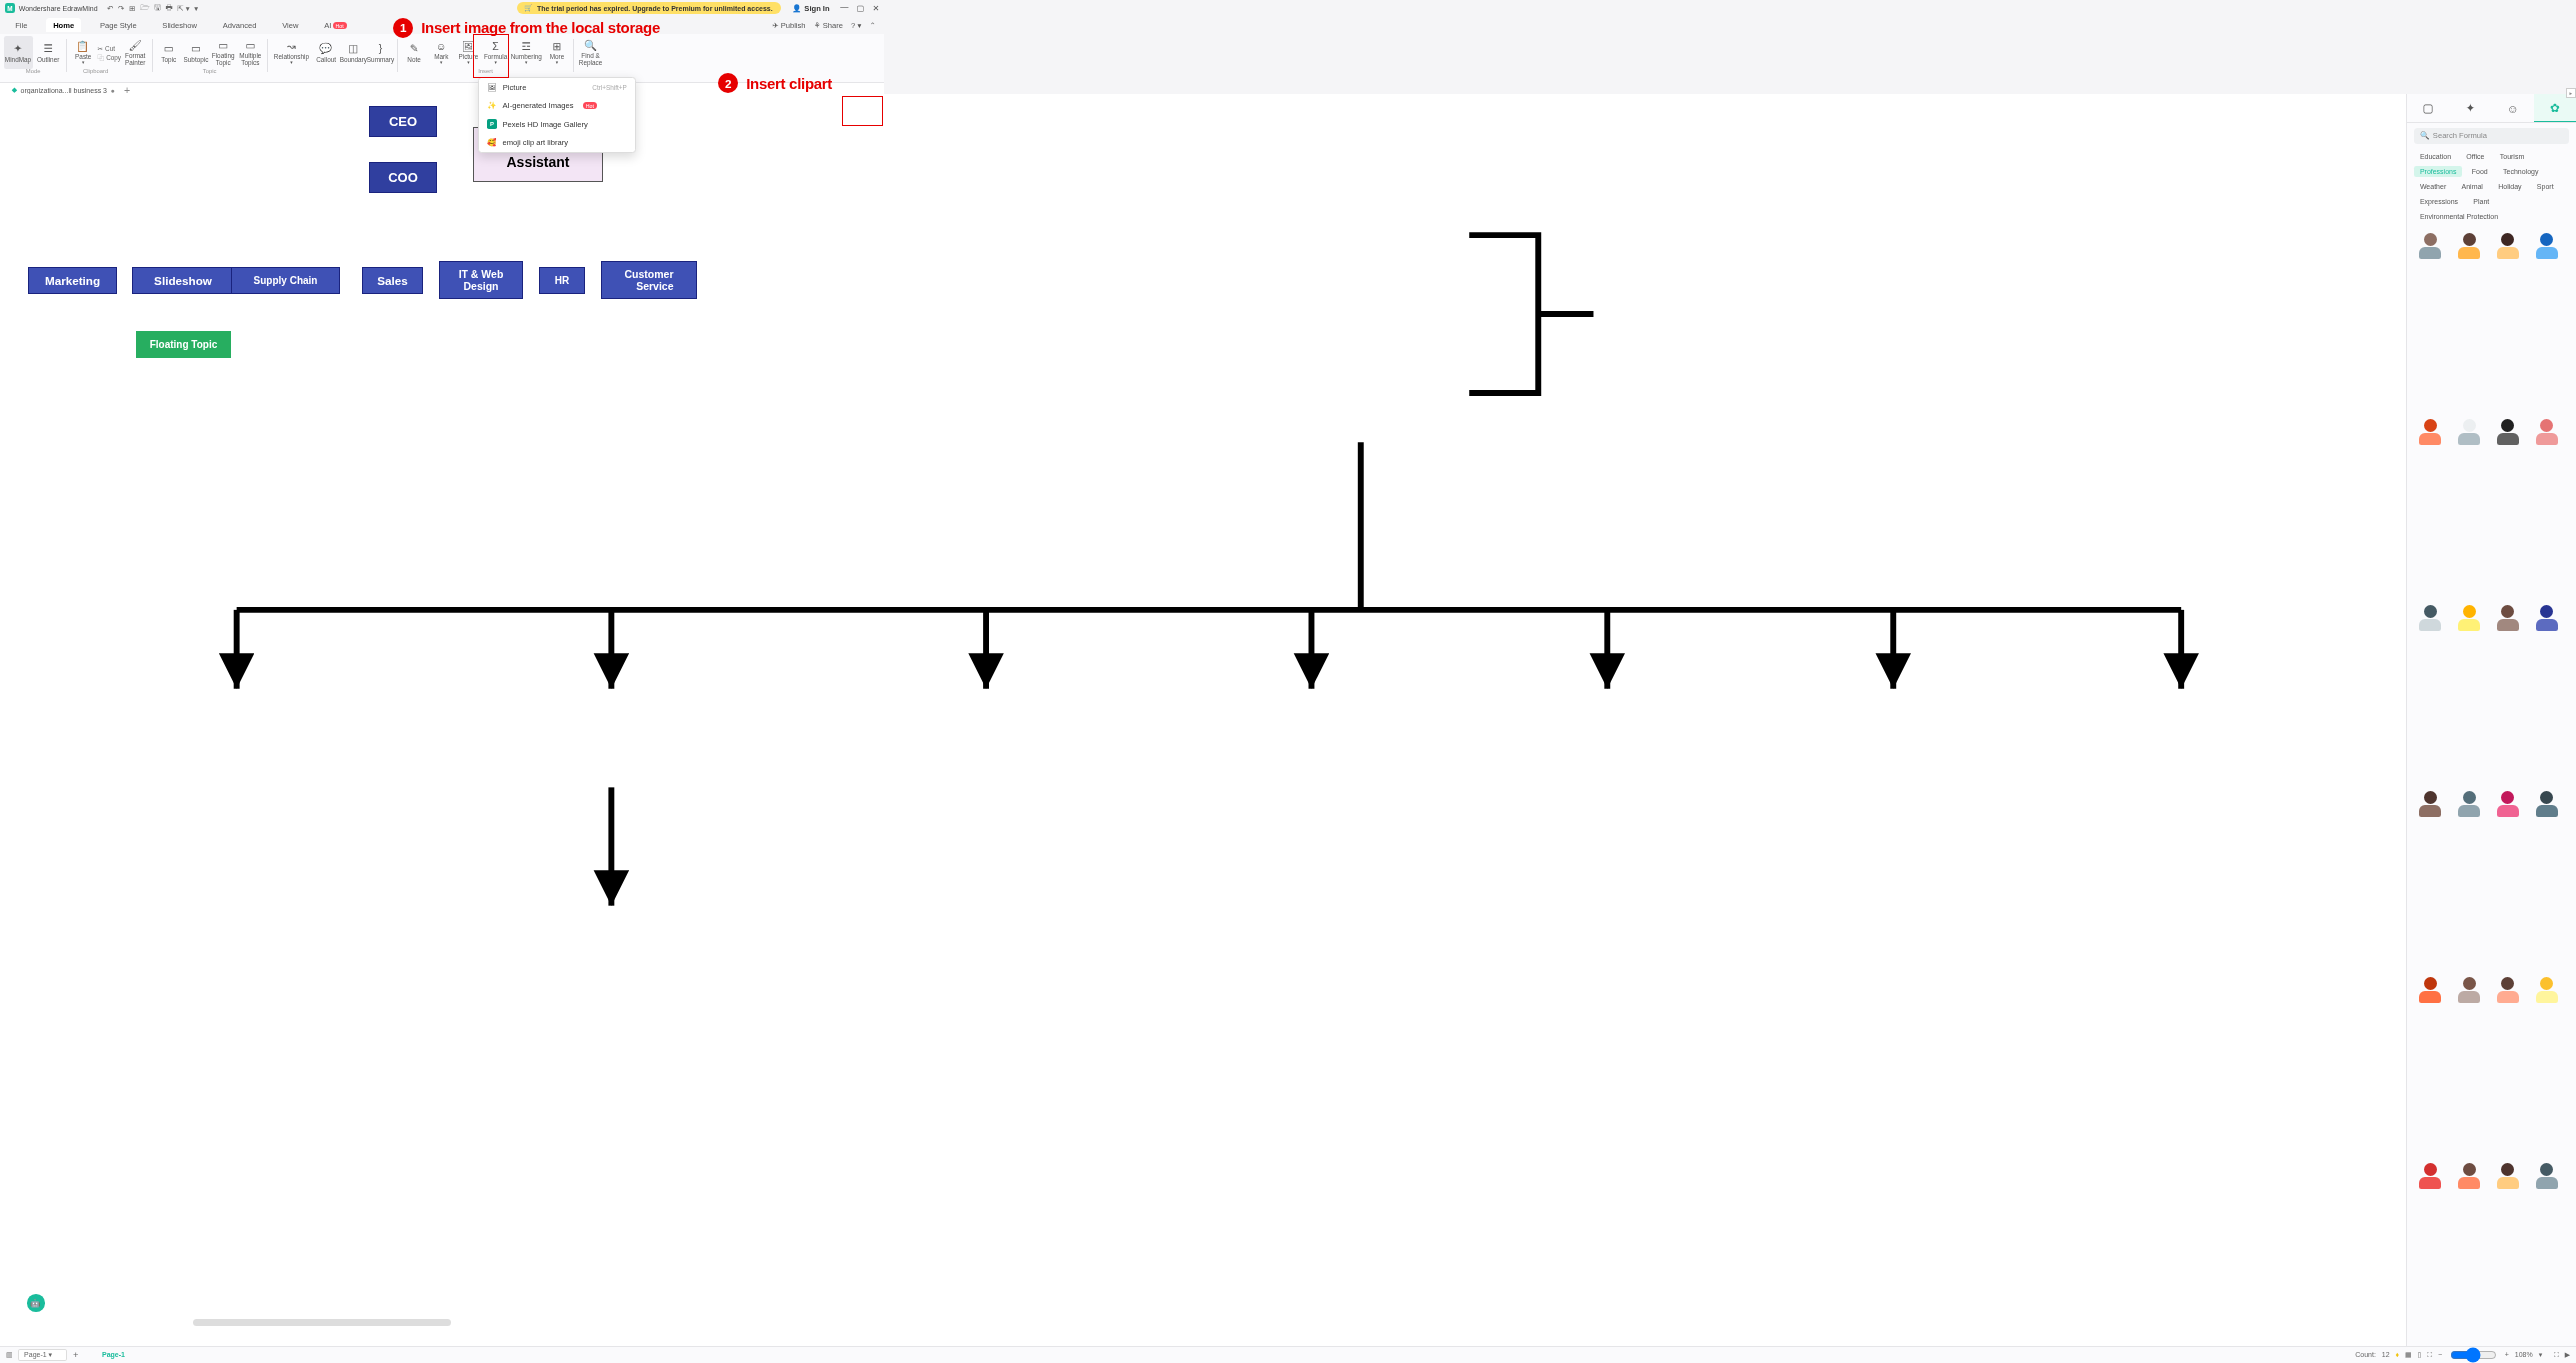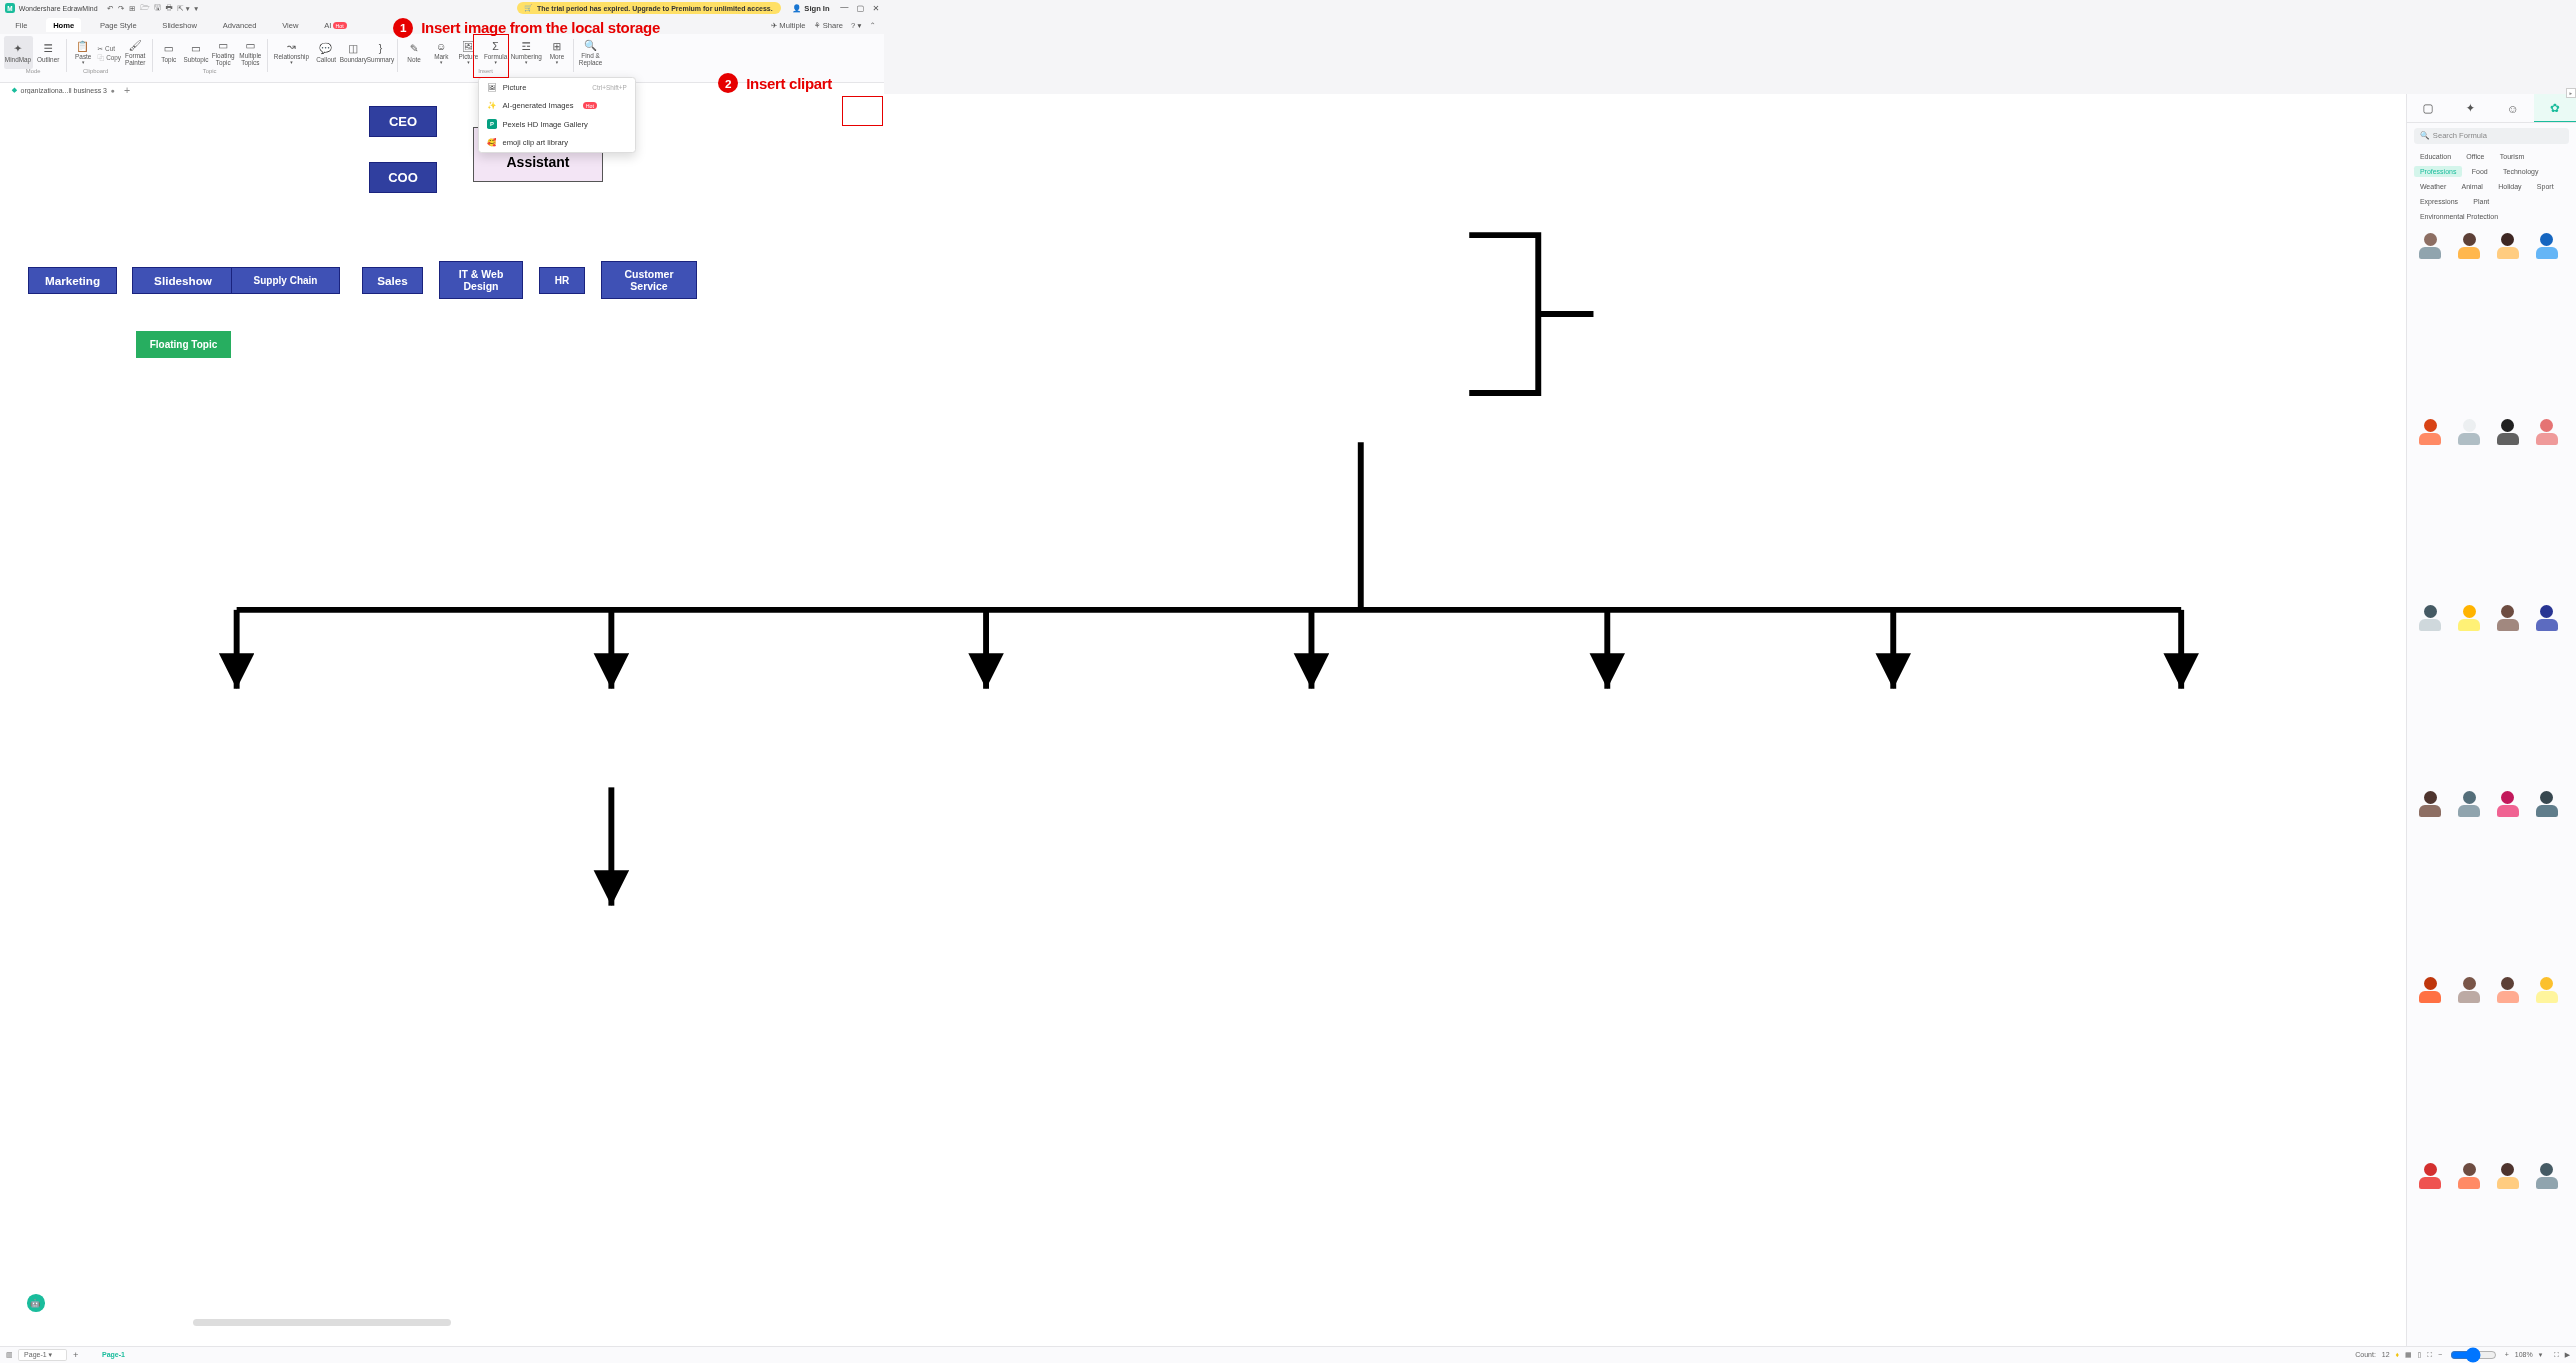--- a/index.html
+++ b/index.html
@@ -92,21 +92,21 @@
 
 <div class="menu-row">
   <div class="tab">File</div>
   <div class="tab active">Home</div>
   <div class="tab">Page Style</div>
   <div class="tab">Slideshow</div>
   <div class="tab">Advanced</div>
   <div class="tab">View</div>
   <div class="tab"><span>AI</span><span class="hot">Hot</span></div>
   <div class="right-actions">
-    <span>✈ <span>Multiple</span></span>
+    <span>✈ <span>Publish</span></span>
     <span>⚘ <span>Share</span></span>
     <span>? ▾</span>
     <span>⌃</span>
   </div>
 </div>
 
 <div class="ribbon">
   <div class="rgrp">
     <div class="rgrp-row">
       <div class="rbtn sel">
@@ -282,21 +282,21 @@
       <span>Supply Chain</span>
     </div>
   <div class="node" style="left:362px;top:173px;width:59px;height:24.6px;font-size:11.7px">
       <span>Sales</span>
     </div>
   <div class="node" style="left:439px;top:167px;width:82px;height:36px;font-size:10.5px;white-space:pre;text-align:center"><span>IT &amp; Web
 Design</span></div>
   <div class="node" style="left:539px;top:173px;width:44px;height:24.6px;font-size:10px">
       <span>HR</span>
     </div>
-  <div class="node" style="left:601px;top:167px;width:94px;height:36px;font-size:10.5px;white-space:pre;text-align:center"><span>Customer
+  <div class="node" style="left:601px;top:167px;width:94px;height:36px;font-size:10.5px;white-space:pre;text-align:right"><span>Customer
 Service</span></div>
   <div class="node green" style="left:136px;top:237px;width:93px;height:24.6px;font-size:10px">
       <span>Floating Topic</span>
     </div>
   <div class="float-chat">🤖</div>
   <div class="hscroll"></div>
 </div>
 
 <div class="dropdown" style="left:478px;top:77px">
   <div class="dd-item">

